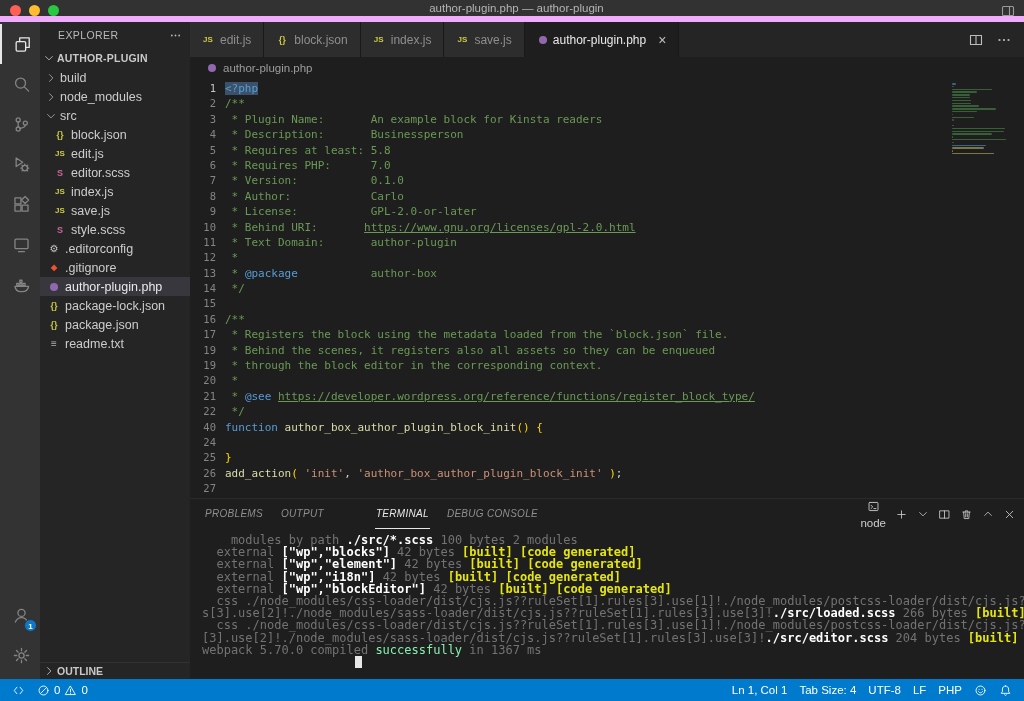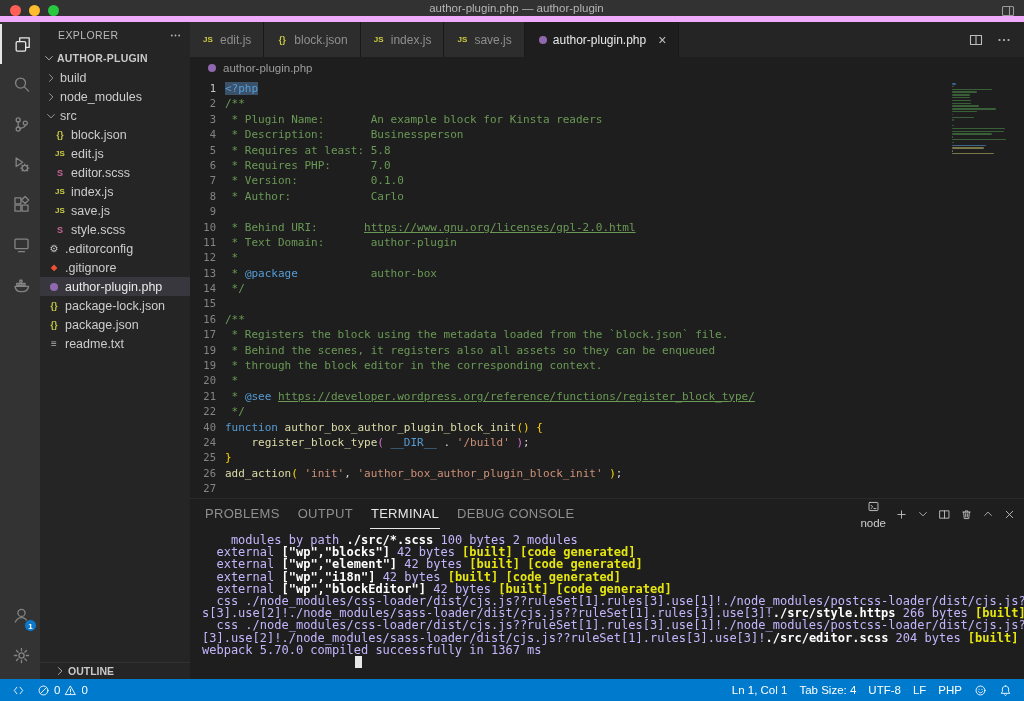--- a/index.html
+++ b/index.html
@@ -37,21 +37,21 @@
   .tree-chev { width:12px; height:12px; margin-right:3px; flex:none; color:#b0b0b0; }
   .fi { width:12px; margin-right:5px; flex:none; text-align:center; font-weight:bold; font-size:9px; line-height:12px; display:inline-block; font-family:"Liberation Sans",sans-serif; }
   .fi-js{color:#cbcb41;font-size:8px}
   .fi-json{color:#cbcb41}
   .fi-scss{color:#cc6699}
   .fi-config{color:#c5c5c5;font-size:10px;font-weight:normal}
   .fi-git{color:#f05133;font-size:8px}
   .fi-txt{color:#b0b0b0;font-size:10px;font-weight:normal}
   .fi-php{width:8px;height:8px;border-radius:50%;background:#9068b0;margin:0 7px 0 2px}
   .tree-label{overflow:hidden;text-overflow:ellipsis}
-  .sb-outline { height:17px; flex:none; border-top:1px solid #313132; display:flex; align-items:center; font-size:10.5px; font-weight:bold; color:#c9c9c9; padding-left:14px; gap:2px; }
+  .sb-outline { height:17px; flex:none; border-top:1px solid #313132; display:flex; align-items:center; font-size:10.5px; font-weight:bold; color:#c9c9c9; padding-left:3px; gap:2px; }
 
   
   .editor-col { flex:1; display:flex; flex-direction:column; min-width:0; background:#1e1e1e; }
   .tabbar { height:35px; flex:none; background:#252526; display:flex; justify-content:space-between; }
   .tabs { display:flex; }
   .tab { display:flex; align-items:center; padding:0 12px; font-size:12px; color:#8e8e8e; background:#2d2d2d; border-right:1px solid #191919; cursor:pointer; gap:6px; }
   .tab.active { background:#1e1e1e; color:#e9e9e9; }
   .tab .fi { margin-right:0; }
   .tab-close { margin-left:6px; font-size:14px; color:#c0c0c0; line-height:1; }
   .tab-actions { display:flex; align-items:center; gap:12px; padding-right:12px; color:#bdbdbd; }
@@ -72,28 +72,28 @@
   .tok-b1{color:#ffd700} .tok-b2{color:#da70d6} .tok-tag{color:#569cd6}
   .tok-lnk{color:#6a9955;text-decoration:underline}
   .tok-hl{background:#3a5169}
   .minimap { position:absolute; top:4px; right:14px; width:58px; }
   .mini-line { height:1.5px; margin-bottom:1.3px; border-radius:1px; opacity:.85; }
 
   
   .panel { height:181px; flex:none; border-top:1px solid #2a2a2a; display:flex; flex-direction:column; }
   .panel-header { height:30px; flex:none; display:flex; justify-content:space-between; align-items:stretch; padding:0 8px 0 14px; }
   .panel-tabs { display:flex; gap:16px; }
-  .ptab { display:flex; align-items:center; font-size:13px; letter-spacing:.3px; color:#8f8f8f; cursor:pointer; border-bottom:1px solid transparent; padding:0 1px; }
-  .ptab.active { color:#e7e7e7; border-bottom-color:#e7e7e7; }
+  .ptab { display:flex; align-items:center; font-size:10px; letter-spacing:.3px; color:#8f8f8f; cursor:pointer; border-bottom:1px solid transparent; padding:0 1px;font-style:italic; }
+  .ptab.active { color:#e7e7e7; border-bottom-color:#e7e7e7;margin-left:34px; }
   .panel-actions { display:flex; align-items:center; gap:9px; color:#c5c5c5; }
   .shell-picker { display:flex; align-items:center; gap:4px; font-size:11.5px; color:#cccccc; cursor:pointer;flex-direction:column; }
   .terminal { flex:1; padding:5px 0 0 12px; font-family:"DejaVu Sans Mono","Liberation Mono",monospace; font-size:12px; overflow:hidden; }
   .tl-row { height:12.2px; line-height:12.2px; white-space:pre; }
-  .tm-p{color:#c4b5fd} .tm-b{color:#ffffff;font-weight:bold}
-  .tm-y{color:#e5e510;font-weight:bold} .tm-g{color:#c4b5fd}
+  .tm-p{color:#737373} .tm-b{color:#ffffff;font-weight:bold}
+  .tm-y{color:#e5e510;font-weight:bold} .tm-g{color:#86efac}
   .term-cursor { display:inline-block; width:7px; height:12px; background:#e7e7e7; }
 
   
   .statusbar { height:22px; flex:none; background:#007acc; display:flex; justify-content:space-between; align-items:center; color:#fff; font-size:11.5px; padding:0 6px 0 6px; }
   .sb-left, .sb-right { display:flex; align-items:center; height:100%; }
   .sb-item { padding:0 6px; display:flex; align-items:center; height:100%; cursor:pointer; gap:4px; }
   .sb-items { display:flex; height:100%; }
 </style>
 </head>
 <body>
@@ -336,36 +336,36 @@
       <div class="code-area">
         <div>
             <div class="cl"><span class="ln active">1</span><span class="lc"><span class="tok-tag tok-hl">&lt;?php</span></span></div>
             <div class="cl"><span class="ln">2</span><span class="lc"><span class="tok-cmt">/**</span></span></div>
             <div class="cl"><span class="ln">3</span><span class="lc"><span class="tok-cmt"> * Plugin Name:       An example block for Kinsta readers</span></span></div>
             <div class="cl"><span class="ln">4</span><span class="lc"><span class="tok-cmt"> * Description:       Businessperson</span></span></div>
             <div class="cl"><span class="ln">5</span><span class="lc"><span class="tok-cmt"> * Requires at least: 5.8</span></span></div>
             <div class="cl"><span class="ln">6</span><span class="lc"><span class="tok-cmt"> * Requires PHP:      7.0</span></span></div>
             <div class="cl"><span class="ln">7</span><span class="lc"><span class="tok-cmt"> * Version:           0.1.0</span></span></div>
             <div class="cl"><span class="ln">8</span><span class="lc"><span class="tok-cmt"> * Author:            Carlo</span></span></div>
-            <div class="cl"><span class="ln">9</span></div>
+            <div class="cl"><span class="ln">9</span><span class="lc"><span class="tok-cmt"> * License:           GPL-2.0-or-later</span></span></div>
             <div class="cl"><span class="ln">10</span><span class="lc"><span class="tok-cmt"> * Behind URI:       </span><span class="tok-lnk">https://www.gnu.org/licenses/gpl-2.0.html</span></span></div>
             <div class="cl"><span class="ln">11</span><span class="lc"><span class="tok-cmt"> * Text Domain:       author-plugin</span></span></div>
             <div class="cl"><span class="ln">12</span><span class="lc"><span class="tok-cmt"> *</span></span></div>
             <div class="cl"><span class="ln">13</span><span class="lc"><span class="tok-cmt"> * </span><span class="tok-doc">@package</span><span class="tok-cmt">           author-box</span></span></div>
             <div class="cl"><span class="ln">14</span><span class="lc"><span class="tok-cmt"> */</span></span></div>
             <div class="cl"><span class="ln">15</span><span class="lc"></span></div>
             <div class="cl"><span class="ln">16</span><span class="lc"><span class="tok-cmt">/**</span></span></div>
             <div class="cl"><span class="ln">17</span><span class="lc"><span class="tok-cmt"> * Registers the block using the metadata loaded from the `block.json` file.</span></span></div>
             <div class="cl"><span class="ln">19</span><span class="lc"><span class="tok-cmt"> * Behind the scenes, it registers also all assets so they can be enqueued</span></span></div>
             <div class="cl"><span class="ln">19</span><span class="lc"><span class="tok-cmt"> * through the block editor in the corresponding context.</span></span></div>
             <div class="cl"><span class="ln">20</span><span class="lc"><span class="tok-cmt"> *</span></span></div>
             <div class="cl"><span class="ln">21</span><span class="lc"><span class="tok-cmt"> * </span><span class="tok-doc">@see</span><span class="tok-cmt"> </span><span class="tok-lnk">https://developer.wordpress.org/reference/functions/register_block_type/</span></span></div>
             <div class="cl"><span class="ln">22</span><span class="lc"><span class="tok-cmt"> */</span></span></div>
             <div class="cl"><span class="ln">40</span><span class="lc"><span class="tok-kw">function</span><span class="tok-pln"> </span><span class="tok-fn">author_box_author_plugin_block_init</span><span class="tok-b1">()</span><span class="tok-pln"> </span><span class="tok-b1">{</span></span></div>
-            <div class="cl"><span class="ln">24</span><span class="lc"><span class="tok-pln">    </span><span class="tok-fn">register_block_type</span><span class="tok-b2">( </span><span class="tok-kw">__DIR__</span><span class="tok-pln"> . </span><span class="tok-str">'/build'</span><span class="tok-b2"> )</span><span class="tok-pln">;</span></span></div>
+            <div class="cl"><span class="ln">24</span></div>
             <div class="cl"><span class="ln">25</span><span class="lc"><span class="tok-b1">}</span></span></div>
             <div class="cl"><span class="ln">26</span><span class="lc"><span class="tok-fn">add_action</span><span class="tok-b1">( </span><span class="tok-str">'init'</span><span class="tok-pln">, </span><span class="tok-str">'author_box_author_plugin_block_init'</span><span class="tok-b1"> )</span><span class="tok-pln">;</span></span></div>
             <div class="cl"><span class="ln">27</span><span class="lc"></span></div>
           </div>
         <div class="minimap">
             <div class="mini-line" style="width: 4px; background: rgb(63, 111, 158);"></div>
             <div class="mini-line" style="width: 2px; background: rgb(62, 107, 62);"></div>
             <div class="mini-line" style="width: 40px; background: rgb(62, 107, 62);"></div>
             <div class="mini-line" style="width: 25px; background: rgb(62, 107, 62);"></div>
             <div class="mini-line" style="width: 18px; background: rgb(62, 107, 62);"></div>
@@ -445,21 +445,21 @@
               </span>
           </div>
         </div>
         <div class="terminal">
             <div class="tl-row"><span class="tm-p">    modules by path </span><span class="tm-b">./src/*.scss</span><span class="tm-p"> 100 bytes 2 modules</span></div>
             <div class="tl-row"><span class="tm-p">  external </span><span class="tm-b">["wp","blocks"]</span><span class="tm-p"> 42 bytes </span><span class="tm-y">[built]</span><span class="tm-p"> </span><span class="tm-y">[code generated]</span></div>
             <div class="tl-row"><span class="tm-p">  external </span><span class="tm-b">["wp","element"]</span><span class="tm-p"> 42 bytes </span><span class="tm-y">[built]</span><span class="tm-p"> </span><span class="tm-y">[code generated]</span></div>
             <div class="tl-row"><span class="tm-p">  external </span><span class="tm-b">["wp","i18n"]</span><span class="tm-p"> 42 bytes </span><span class="tm-y">[built]</span><span class="tm-p"> </span><span class="tm-y">[code generated]</span></div>
             <div class="tl-row"><span class="tm-p">  external </span><span class="tm-b">["wp","blockEditor"]</span><span class="tm-p"> 42 bytes </span><span class="tm-y">[built]</span><span class="tm-p"> </span><span class="tm-y">[code generated]</span></div>
             <div class="tl-row"><span class="tm-p">  css ./node_modules/css-loader/dist/cjs.js??ruleSet[1].rules[3].use[1]!./node_modules/postcss-loader/dist/cjs.js??ruleSet[1].rule</span></div>
-            <div class="tl-row"><span class="tm-p">s[3].use[2]!./node_modules/sass-loader/dist/cjs.js??ruleSet[1].rules[3].use[3]!</span><span class="tm-b">./src/style.https</span><span class="tm-p"> 266 bytes </span><span class="tm-y">[built]</span><span class="tm-p"> </span></div>
+            <div class="tl-row"><span class="tm-p">s[3].use[2]!./node_modules/sass-loader/dist/cjs.js??ruleSet[1].rules[3].use[3]!</span><span class="tm-b">./src/loaded.scss</span><span class="tm-p"> 266 bytes </span><span class="tm-y">[built]</span><span class="tm-p"> </span></div>
             <div class="tl-row"><span class="tm-p">  css ./node_modules/css-loader/dist/cjs.js??ruleSet[1].rules[3].use[1]!./node_modules/postcss-loader/dist/cjs.js??ruleSet[1].rules</span></div>
             <div class="tl-row"><span class="tm-p">[3].use[2]!./node_modules/sass-loader/dist/cjs.js??ruleSet[1].rules[3].use[3]!</span><span class="tm-b">./src/editor.scss</span><span class="tm-p"> 204 bytes </span><span class="tm-y">[built]</span><span class="tm-p"> </span></div>
             <div class="tl-row"><span class="tm-p">webpack 5.70.0 compiled </span><span class="tm-g">successfully</span><span class="tm-p"> in 1367 ms</span></div>
             <div class="tl-row"><span class="term-cursor" style="margin-left: 153px;"></span></div>
           </div>
       </div>
     </div>
   </div>
 
   <div class="statusbar">

